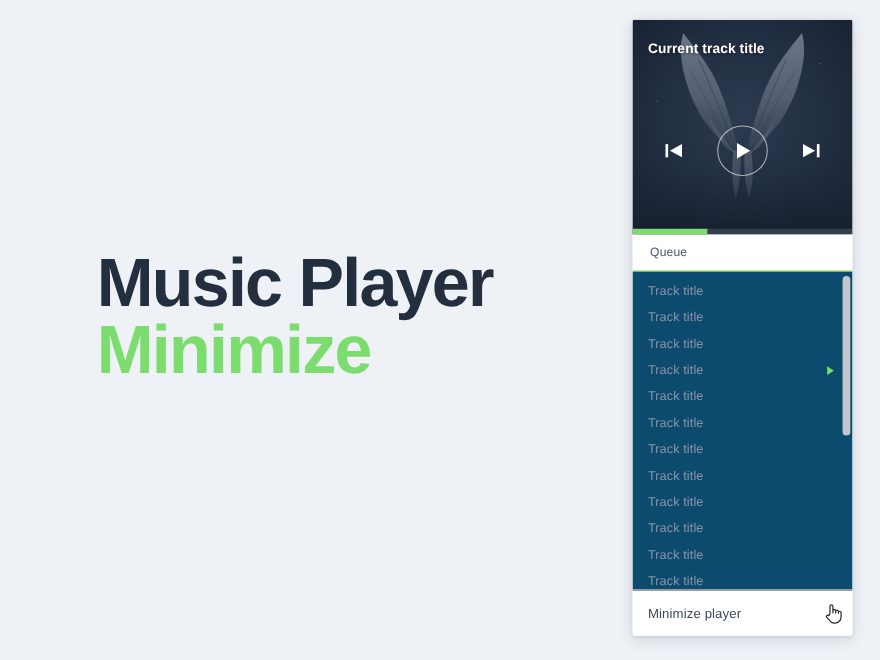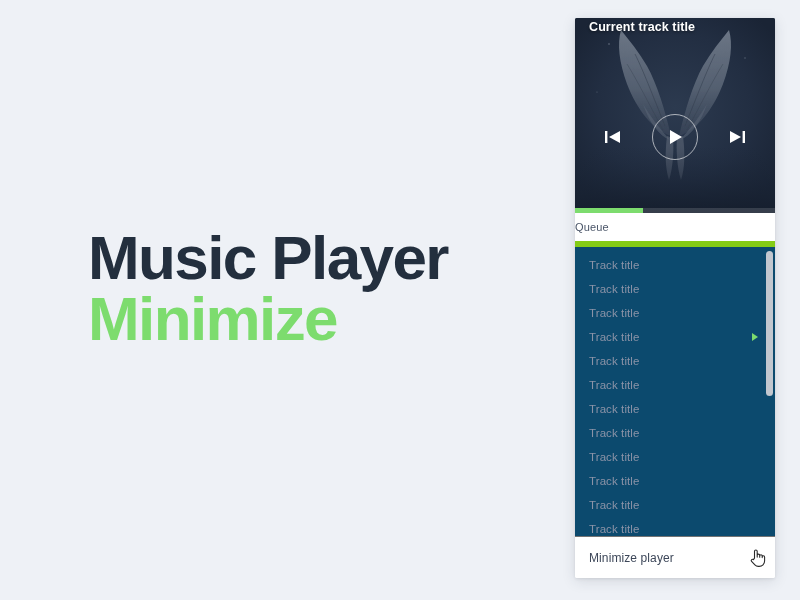--- a/index.html
+++ b/index.html
@@ -58,21 +58,21 @@
   .art-canvas {
     position:absolute;
     inset:0;
     width:100%;
     height:100%;
     display:block;
   }
   .np-meta {
     position:absolute;
     left:14px;
-    top:2px;
+    top:19px;
     right:12px;
     z-index:4;
   }
   .np-title {
     color:#ffffff;
     font-size:12.5px;
     font-weight:bold;
     letter-spacing:0.1px;
     line-height:1.25;
     text-shadow:0 1px 3px rgba(0,0,0,0.45);
@@ -124,22 +124,22 @@
     height:100%;
     background:#7ddc6e;
     width:34%;
   }
 
   
   .queue-header {
     flex:0 0 34px;
     display:flex;
     align-items:center;
-    padding:0 0;
-    border-bottom:6px solid #84cc16;
+    padding:0 16px;
+    border-bottom:1px solid #84cc16;
     background:#fff;
   }
   .queue-header-label {
     font-size:11px;
     color:#4a5568;
     letter-spacing:0.15px;
   }
 
   
   .queue-list {

